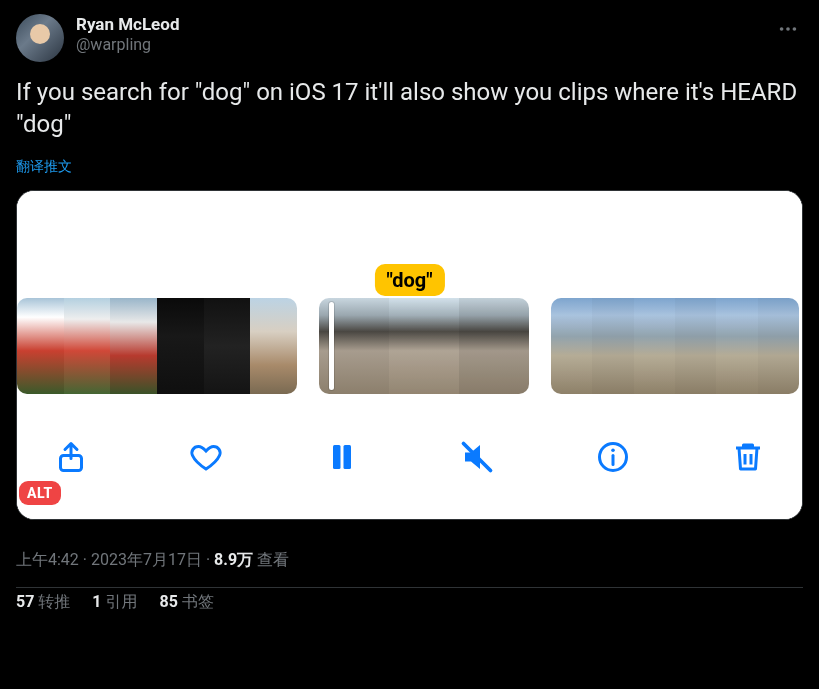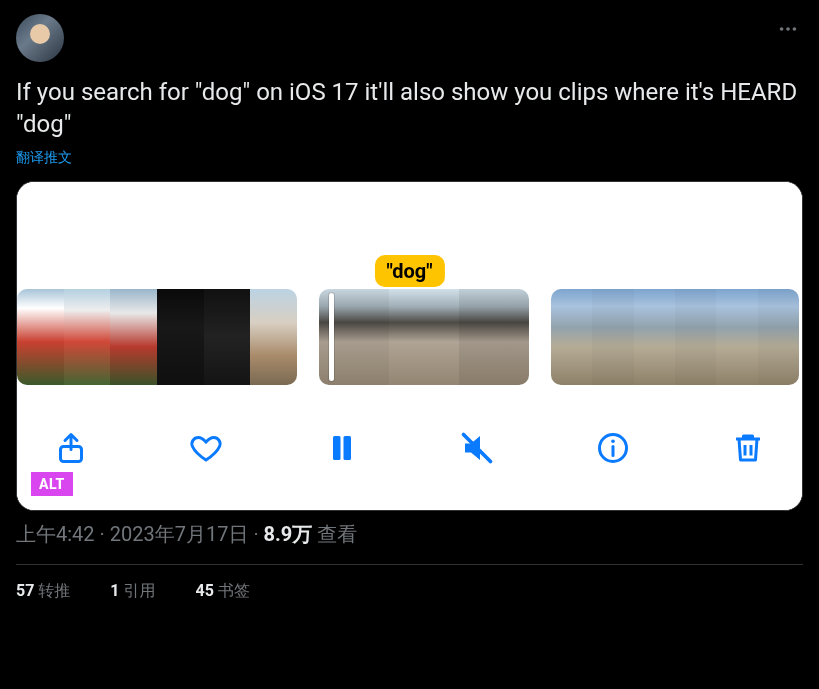--- a/index.html
+++ b/index.html
@@ -22,21 +22,21 @@
     content:""; position:absolute; left:14px; top:10px; width:20px; height:20px;
     border-radius:50%; background:#e8c9a8;
   }
   .namecol { display: flex; flex-direction: column; line-height: 1.25; }
   .display-name { font-weight: 700; font-size: 17px; color: #e7e9ea; }
   .handle { color: #71767b; font-size: 16px; }
   .more-wrap { margin-left: auto; color:#71767b; padding:4px; cursor:pointer; }
   .more-wrap svg{ width:22px; height:22px; display:block; }
   .body { margin-top: 14px; }
   .tweet-text { font-size: 24px; line-height: 1.35; color:#e7e9ea; }
-  .translate { color:#1d9bf0; font-size:14px; margin-top:8px; cursor:pointer; display:inline-block; }
+  .translate { color:#1d9bf0; font-size:14px; margin-top:17px; cursor:pointer; display:inline-block; }
   .media-card {
     margin-top: 14px; border-radius: 18px; overflow: hidden;
     border: 1px solid #2f3336; background:#fff; position:relative;
     height: 330px; display:flex; flex-direction:column;
   }
   .media-top { flex:0 0 105px; background:#fff; position:relative; }
   .dog-label{
     position:absolute; left:50%; transform:translateX(-50%); bottom:0;
     background:#ffc400; color:#000; font-weight:700; font-size:20px;
     padding:4px 12px; border-radius:10px;
@@ -74,39 +74,43 @@
   .g3 .frame{ background:linear-gradient(180deg,#7aa0c8 0%,#a4bdd8 18%,#8e9ea8 40%,#b0a792 60%,#8a7d66 100%); }
   .g3 .frame:nth-child(odd){ filter:brightness(1.03); }
   .toolbar{
     flex:1 1 auto; display:flex; align-items:center; justify-content:space-between;
     padding: 0 32px; background:#fff;
   }
   .tb-btn{ color:#0a7aff; cursor:pointer; width:44px; height:44px; display:flex; align-items:center; justify-content:center; }
   .tb-btn svg{ width:36px; height:36px; stroke:currentColor; fill:none; stroke-width:2; }
   .tb-btn.pause svg rect{ fill:#0a7aff; stroke:none; }
   .alt-badge{
-    position:absolute; left:14px; bottom:14px; background:#d946ef; color:#fff;
-    font-weight:800; font-size:14px; padding:4px 8px; border-radius:0; letter-spacing:.5px;
+    position:absolute; left:2px; bottom:14px; background:#ef4444; color:#fff;
+    font-weight:800; font-size:14px; padding:4px 8px; border-radius:9px; letter-spacing:.5px;
   }
   .meta{
-    margin-top:10px; color:#71767b; font-size:20px;
+    margin-top:30px; color:#71767b; font-size:16px;
   }
   .meta .strong{ color:#e7e9ea; font-weight:700; }
   .divider{ height:1px; background:#2f3336; margin-top:16px; }
   .stats{
-    display:flex; gap:40px; margin-top:16px; color:#71767b; font-size:16px;
+    display:flex; gap:22px; margin-top:4px; color:#71767b; font-size:16px;
   }
   .stats .num{ color:#e7e9ea; font-weight:700; margin-right:4px; }
 </style>
 </head>
 <body>
 
 <div class="tweet">
   <div class="header">
     <div class="avatar"></div>
+    <div class="namecol">
+      <span class="display-name">Ryan McLeod</span>
+      <span class="handle">@warpling</span>
+    </div>
     <div class="more-wrap">
       <svg viewBox="0 0 24 24">
         <circle cx="5" cy="12" r="2" fill="currentColor"></circle>
         <circle cx="12" cy="12" r="2" fill="currentColor"></circle>
         <circle cx="19" cy="12" r="2" fill="currentColor"></circle>
       </svg>
     </div>
   </div>
 
   <div class="body">
@@ -190,17 +194,17 @@
     <div class="divider"></div>
 
     <div class="stats">
       <div>
         <span class="num">57</span><span>转推</span>
       </div>
       <div>
         <span class="num">1</span><span>引用</span>
       </div>
       <div>
-        <span class="num">45</span><span>书签</span>
+        <span class="num">85</span><span>书签</span>
       </div>
     </div>
   </div>
 </div>
 
 </body></html>

